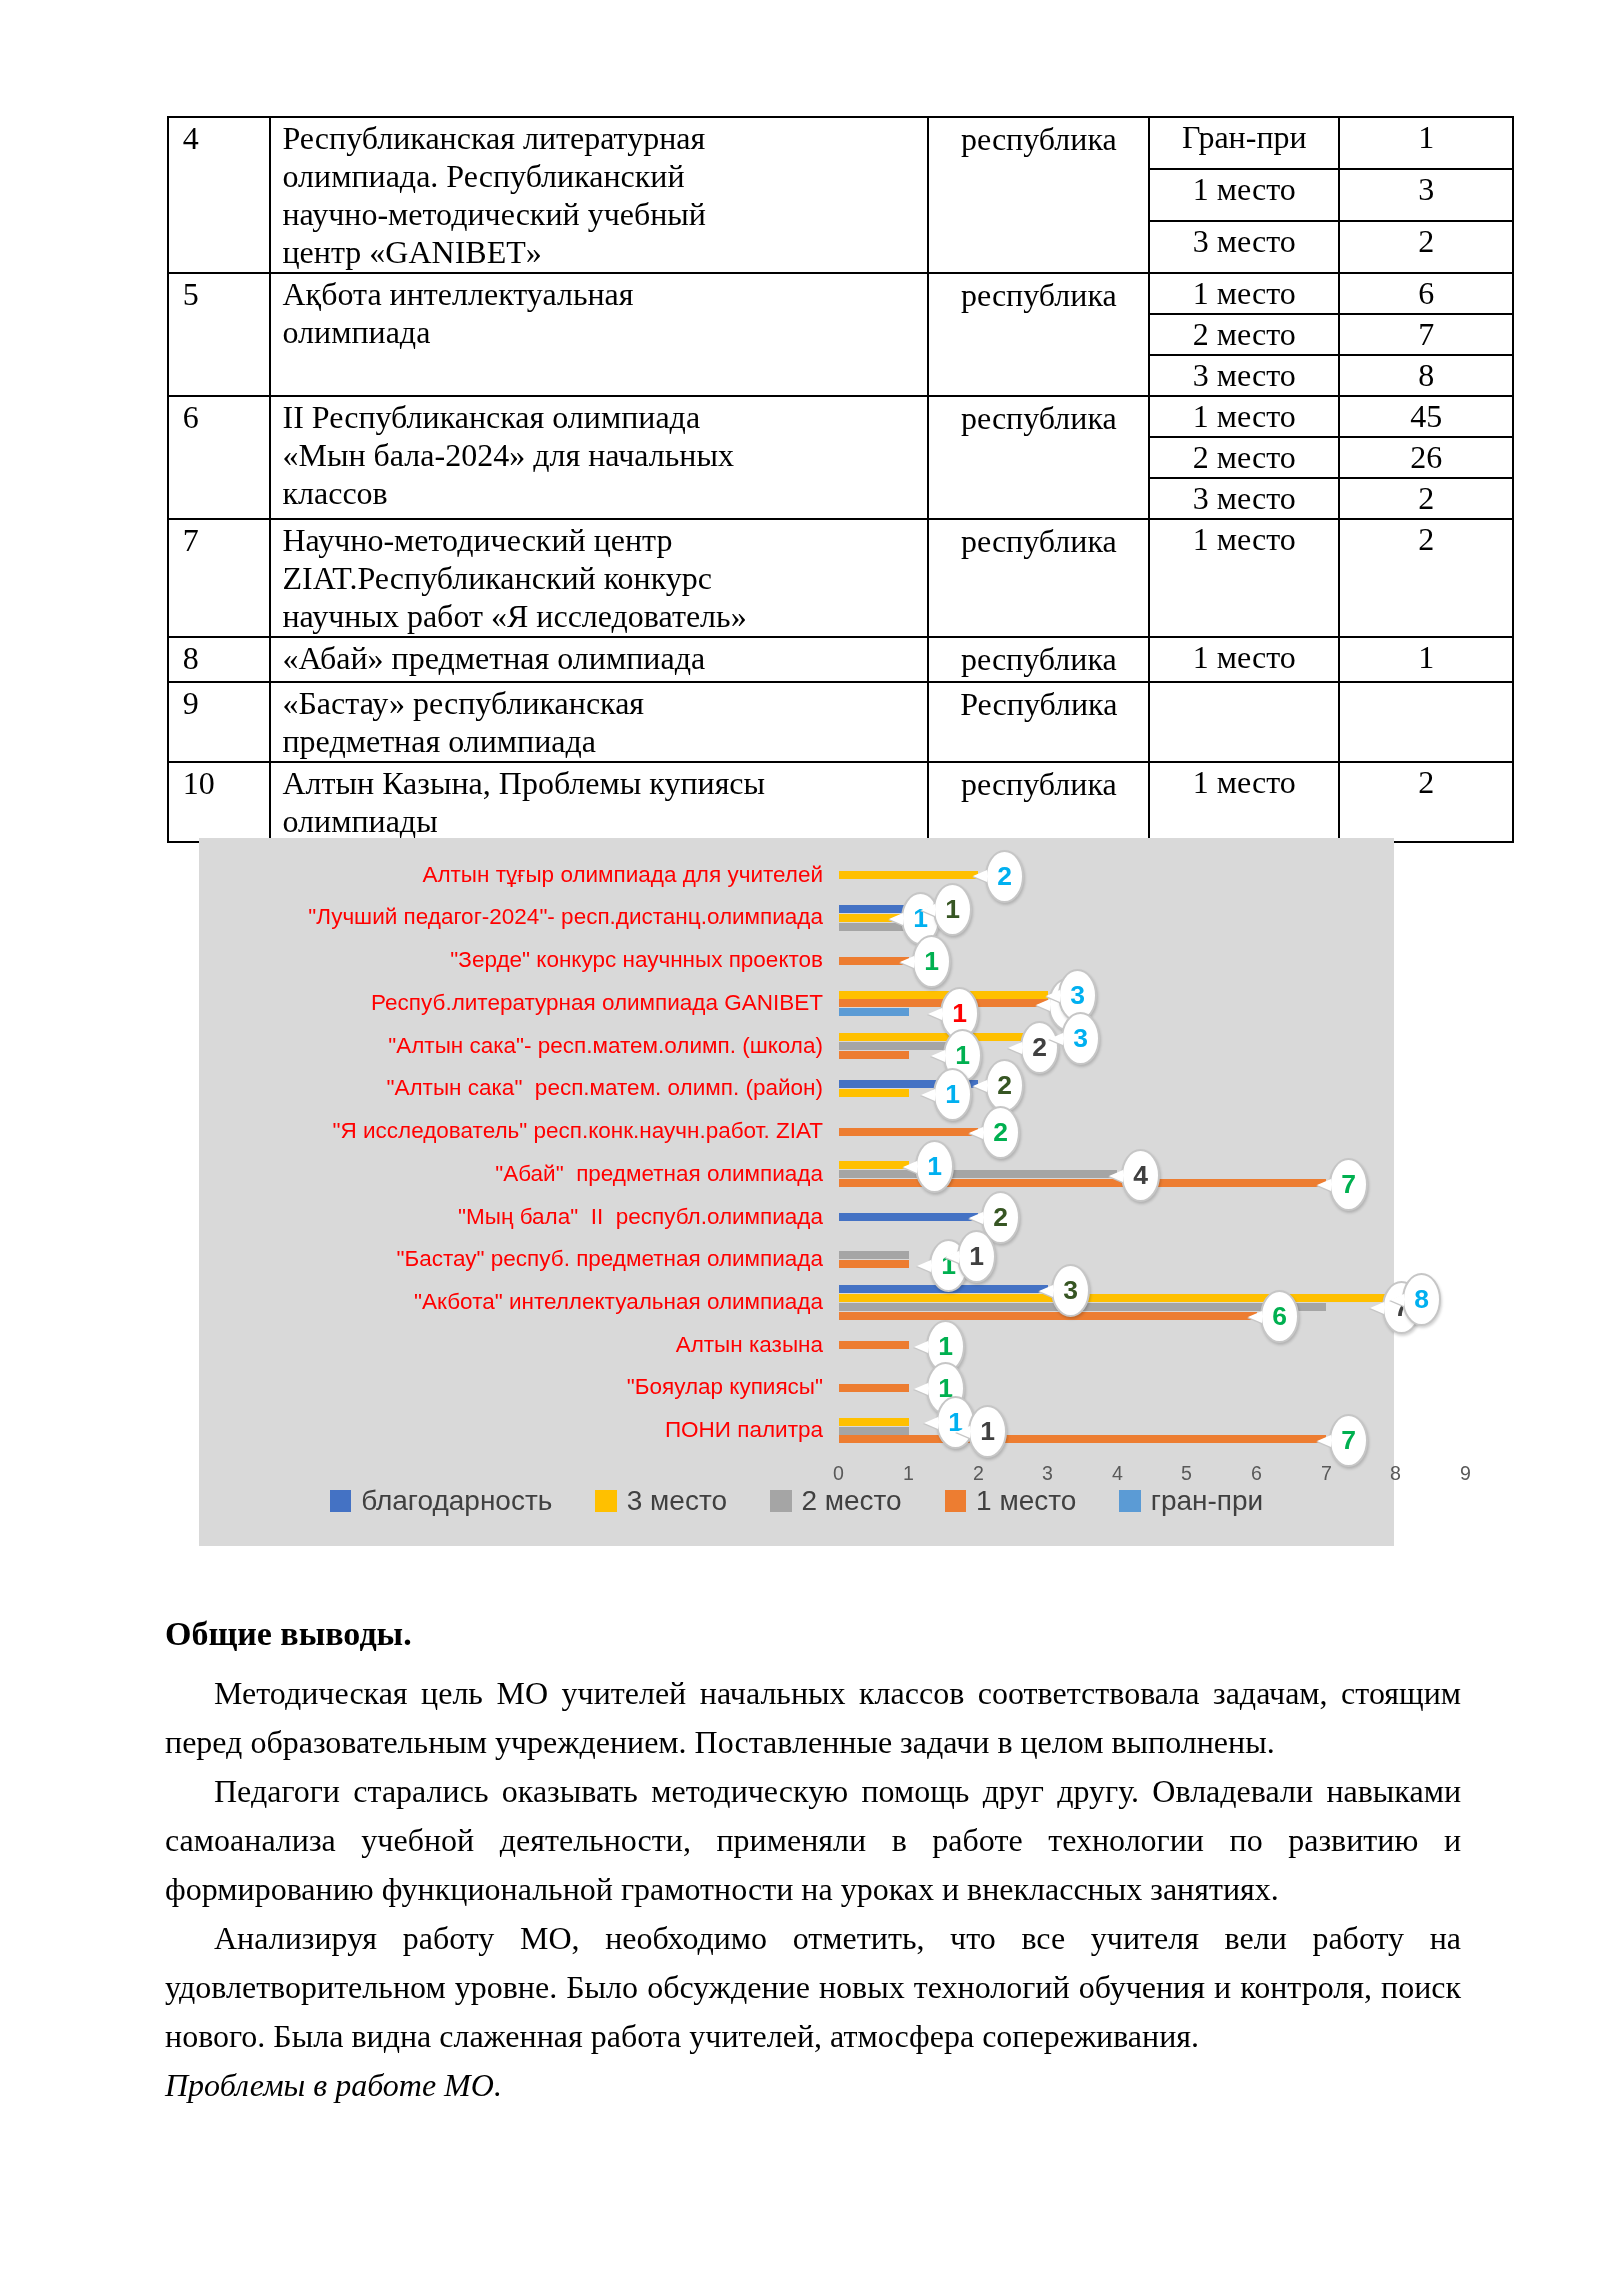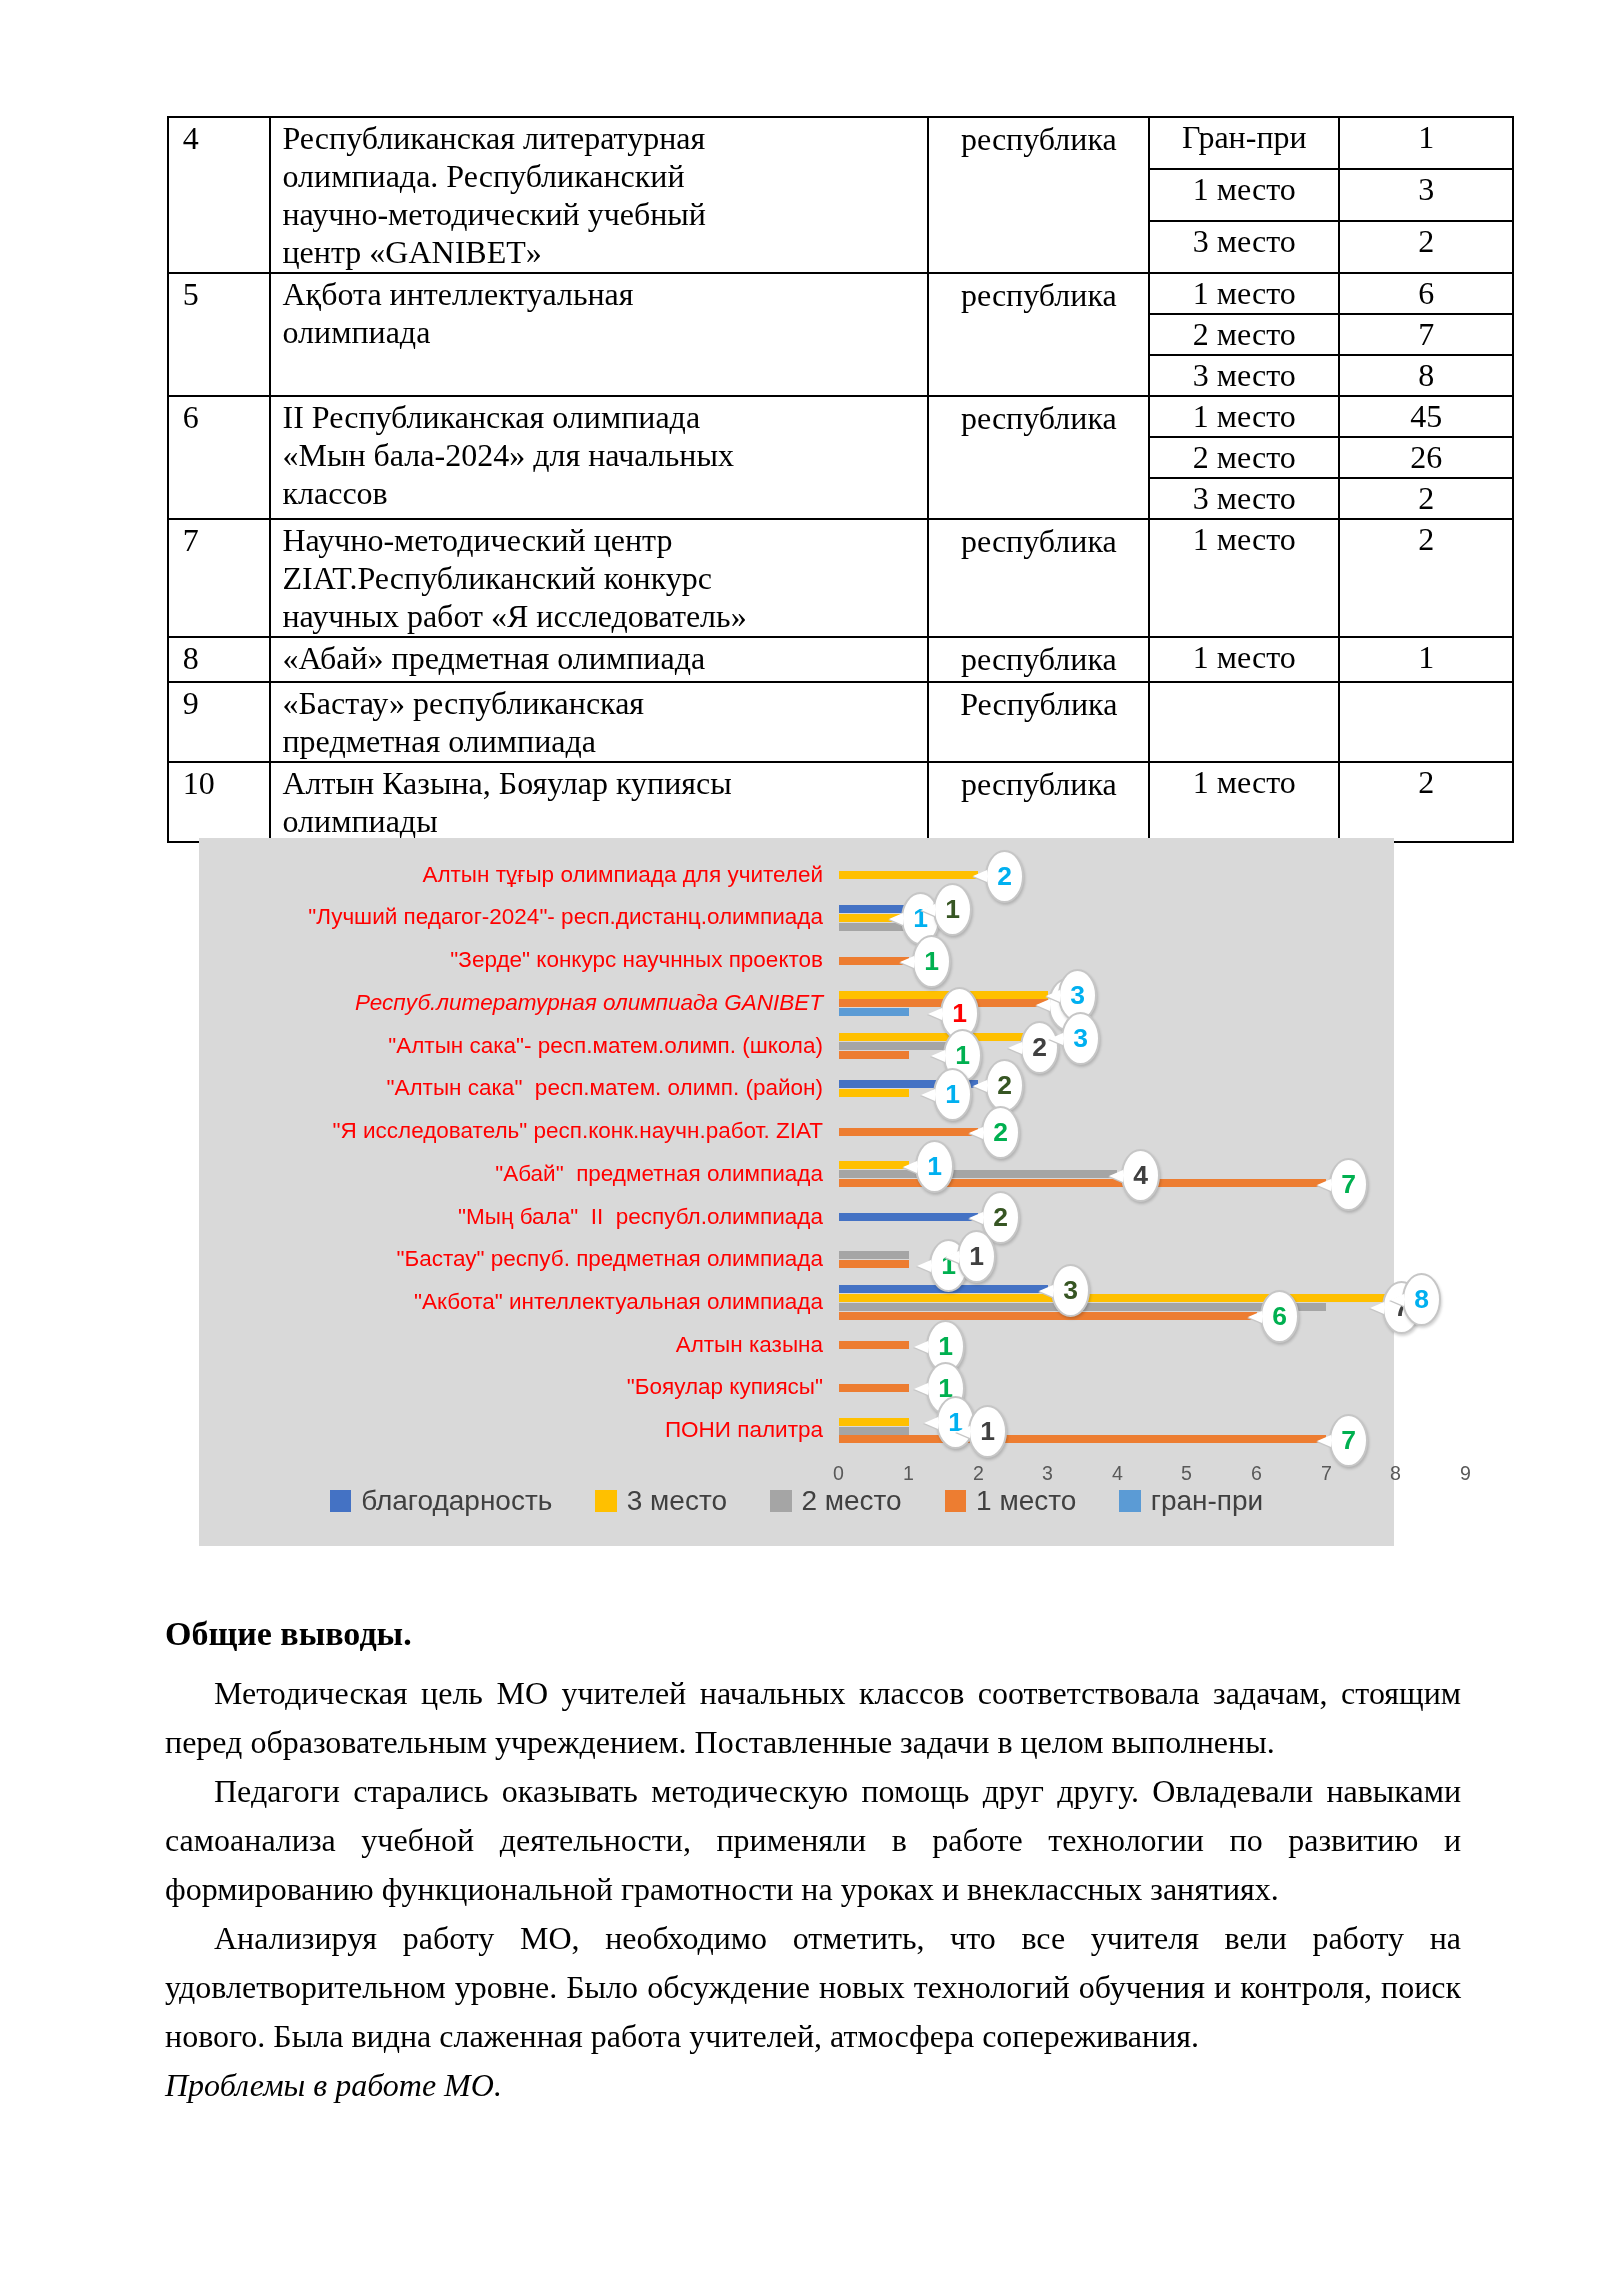--- a/index.html
+++ b/index.html
@@ -151,39 +151,39 @@
         <tr>
           <td class="cell-num">9</td>
           <td class="cell-name">«Бастау» республиканская
 предметная олимпиада</td>
           <td class="cell-level">Республика</td>
           <td class="cell-place"></td>
           <td class="cell-count"></td>
         </tr>
         <tr>
           <td class="cell-num">10</td>
-          <td class="cell-name">Алтын Казына, Бояулар купиясы
+          <td class="cell-name">Алтын Казына, Проблемы купиясы
 олимпиады</td>
           <td class="cell-level">республика</td>
           <td class="cell-place">1 место</td>
           <td class="cell-count">2</td>
         </tr>
       </tbody>
   </table>
 
   <div class="chart-box">
       <div class="cat-label" style="top: 15.7px;">Алтын тұғыр олимпиада для учителей</div>
       <div class="bar" style="left: 640px; top: 33px; width: 139px; background: rgb(255, 192, 0);"></div>
       <div class="cat-label" style="top: 58px;">"Лучший педагог-2024"- респ.дистанц.олимпиада</div>
       <div class="bar" style="left: 640px; top: 67px; width: 70px; background: rgb(68, 114, 196);"></div>
       <div class="bar" style="left: 640px; top: 76px; width: 70px; background: rgb(255, 192, 0);"></div>
       <div class="bar" style="left: 640px; top: 85px; width: 70px; background: rgb(165, 165, 165);"></div>
       <div class="cat-label" style="top: 101px;">"Зерде" конкурс научнных проектов</div>
       <div class="bar" style="left: 640px; top: 119px; width: 70px; background: rgb(237, 125, 49);"></div>
-      <div class="cat-label" style="top: 144px; font-style: italic;">Респуб.литературная олимпиада GANIBET</div>
+      <div class="cat-label" style="top: 144px;">Респуб.литературная олимпиада GANIBET</div>
       <div class="bar" style="left: 640px; top: 153px; width: 209px; background: rgb(255, 192, 0);"></div>
       <div class="bar" style="left: 640px; top: 161px; width: 209px; background: rgb(237, 125, 49);"></div>
       <div class="bar" style="left: 640px; top: 170px; width: 70px; background: rgb(91, 155, 213);"></div>
       <div class="cat-label" style="top: 187px;">"Алтын сака"- респ.матем.олимп. (школа)</div>
       <div class="bar" style="left: 640px; top: 195px; width: 209px; background: rgb(255, 192, 0);"></div>
       <div class="bar" style="left: 640px; top: 204px; width: 139px; background: rgb(165, 165, 165);"></div>
       <div class="bar" style="left: 640px; top: 213px; width: 70px; background: rgb(237, 125, 49);"></div>
       <div class="cat-label" style="top: 229px;">"Алтын сака"  респ.матем. олимп. (район)</div>
       <div class="bar" style="left: 640px; top: 242px; width: 139px; background: rgb(68, 114, 196);"></div>
       <div class="bar" style="left: 640px; top: 251px; width: 70px; background: rgb(255, 192, 0);"></div>

